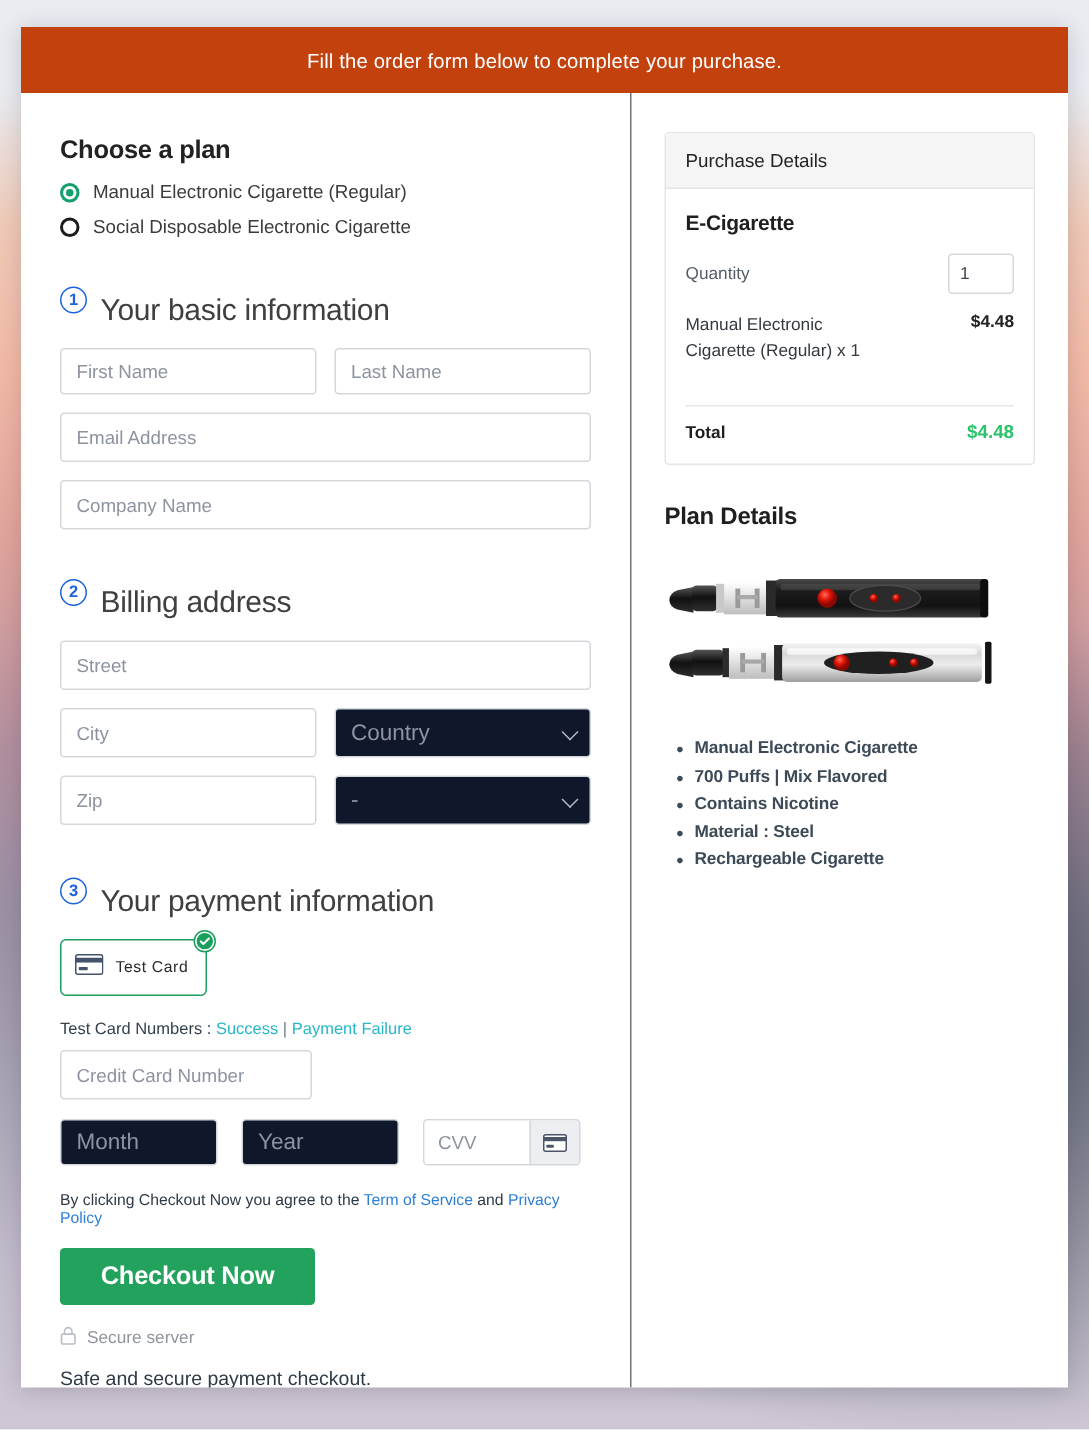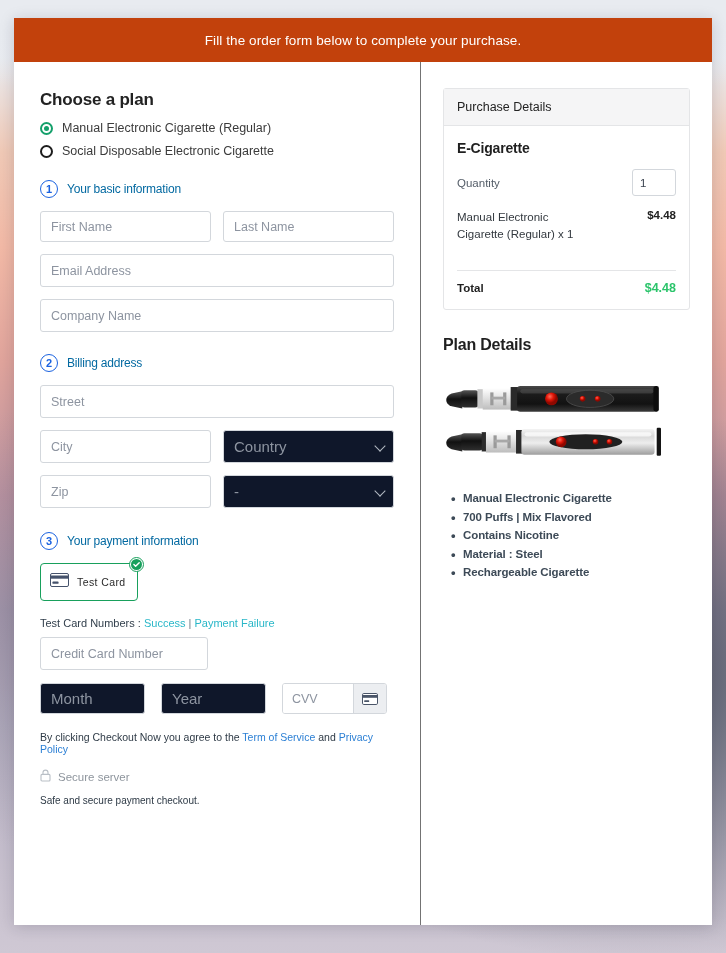--- a/index.html
+++ b/index.html
@@ -99,23 +99,24 @@
     width: 18px; height: 18px;
     border: 1.6px solid #1a62e0;
     border-radius: 50%;
     color: #1a62e0;
     font-size: 11px;
     font-weight: bold;
     display: flex; align-items: center; justify-content: center;
     flex: 0 0 auto;
   }
   .step-title {
-    font-size: 12px;
-    color: #0369a1;
+    font-size: 20px;
+    color: #404040;
     letter-spacing: -.2px;
+    margin-top: 16px;
   }
 
   
   #plan-list { margin: 11px 0 22px 0; }
   .radio-row {
     display: flex;
     align-items: center;
     gap: 9px;
     margin-bottom: 9px;
     cursor: pointer;
@@ -252,21 +253,21 @@
     font-family: "Liberation Sans", sans-serif;
     font-size: 17px;
     font-weight: bold;
     letter-spacing: -.2px;
     cursor: pointer;
     margin-bottom: 14px;
   }
 
   #secure-row { display: flex; align-items: center; gap: 7px; margin-bottom: 11px; }
   #secure-row span { font-size: 11.5px; color: #8e959d; }
-  #safe-note { font-size: 10px; color: #2e3a46; }
+  #safe-note { font-size: 13px; color: #2e3a46; }
 
   
   #purchase-box {
     border: 1px solid #e4e5e7;
     border-radius: 3px;
     margin-bottom: 26px;
   }
   #purchase-head {
     background: #f5f5f6;
     border-bottom: 1px solid #e4e5e7;
@@ -446,20 +447,21 @@
               <rect x="2.2" y="7.2" width="5" height="1.9" rx="0.5" fill="#4a5568"></rect>
             </svg>
           </span>
         </div>
       </div>
 
       <div id="terms">
         <span>By clicking Checkout Now you agree to the </span><a href="#">Term of Service</a><span> and </span><a href="#">Privacy Policy</a>
       </div>
 
+      <button id="checkout-btn">Checkout Now</button>
 
       <div id="secure-row">
         <span>
           <svg width="11" height="13" viewBox="0 0 11 13">
             <path d="M3 5.5 V3.6 a2.5 2.5 0 0 1 5 0 V5.5" fill="none" stroke="#b9bfc6" stroke-width="1.1"></path>
             <rect x="1" y="5.4" width="9" height="6.6" rx="1" fill="none" stroke="#b9bfc6" stroke-width="1.1"></rect>
           </svg>
         </span>
         <span>Secure server</span>
       </div>

